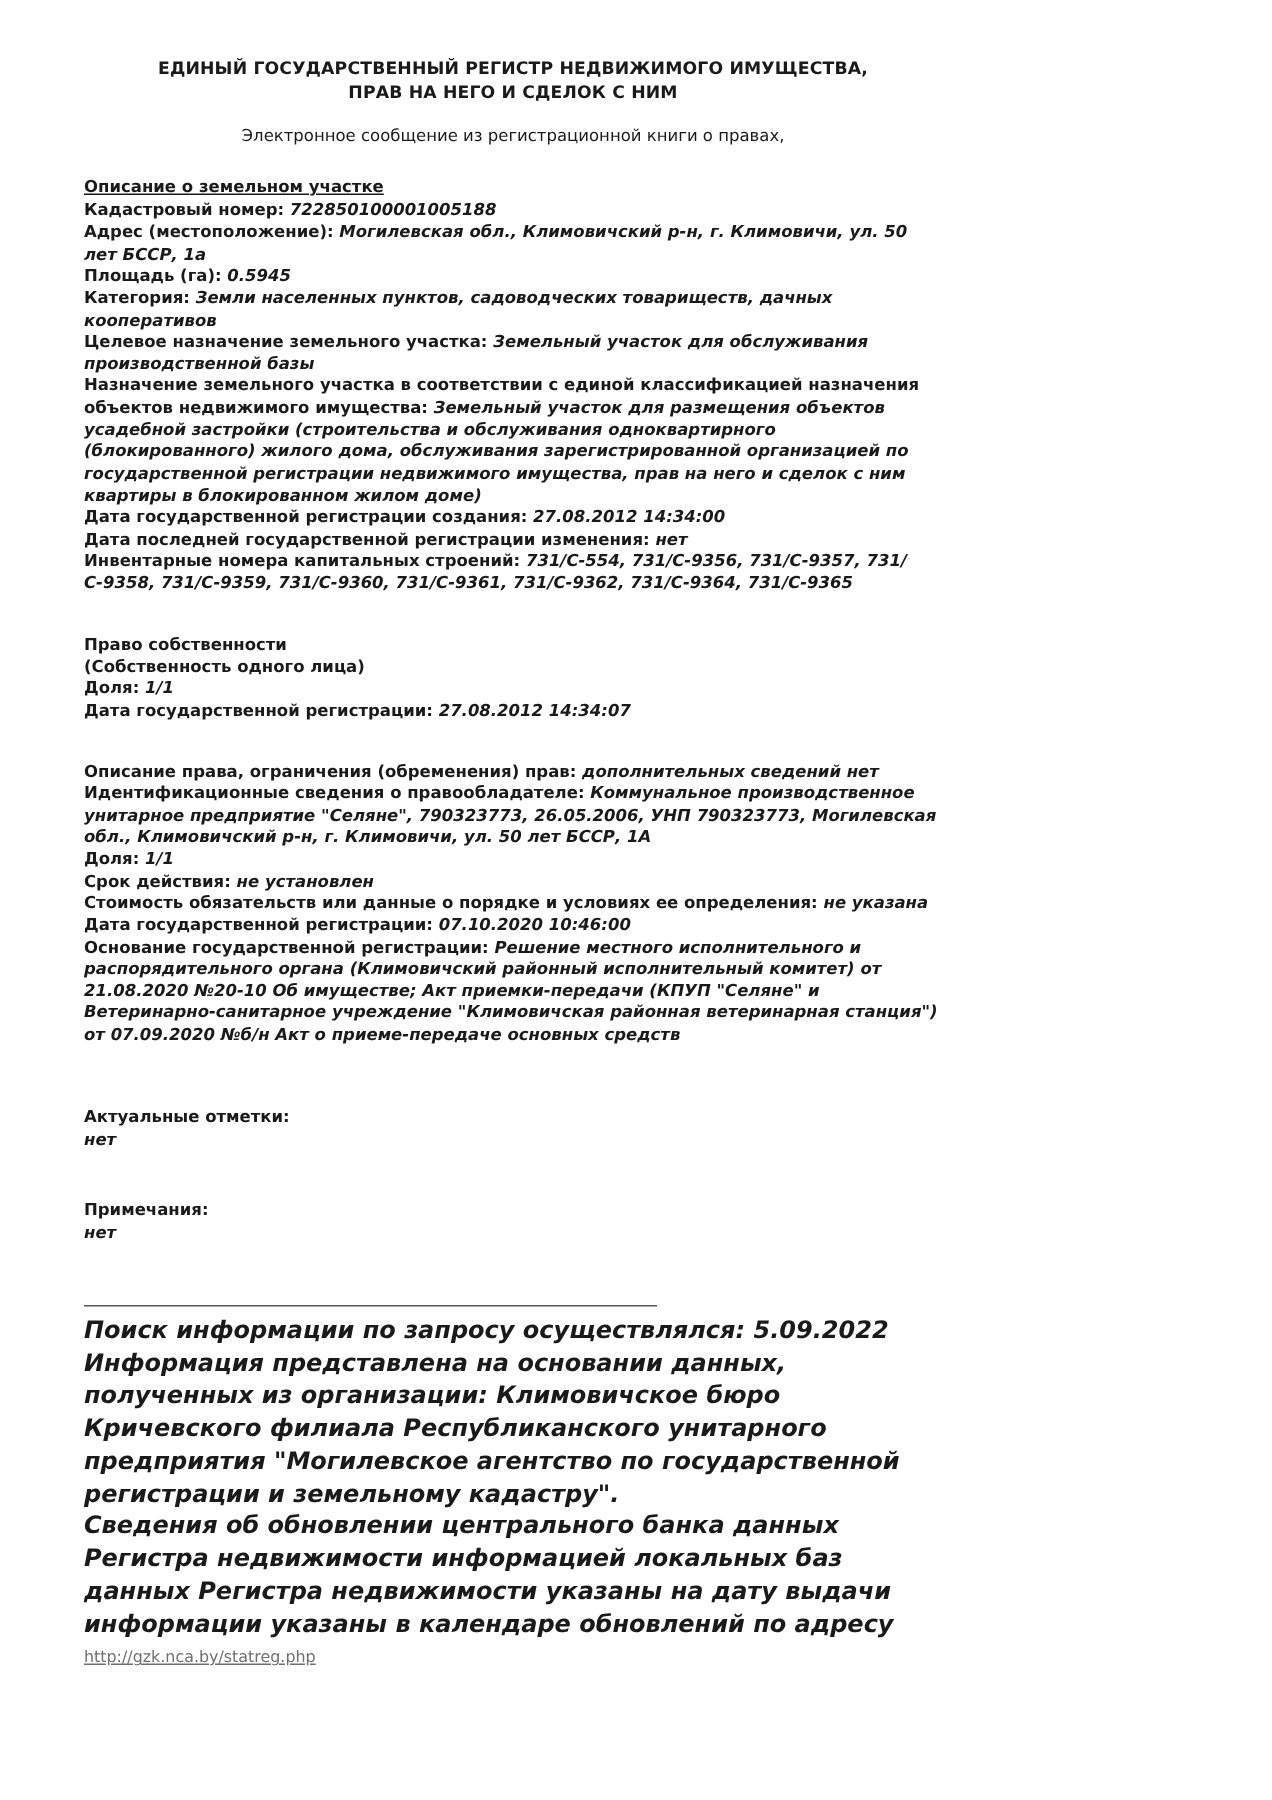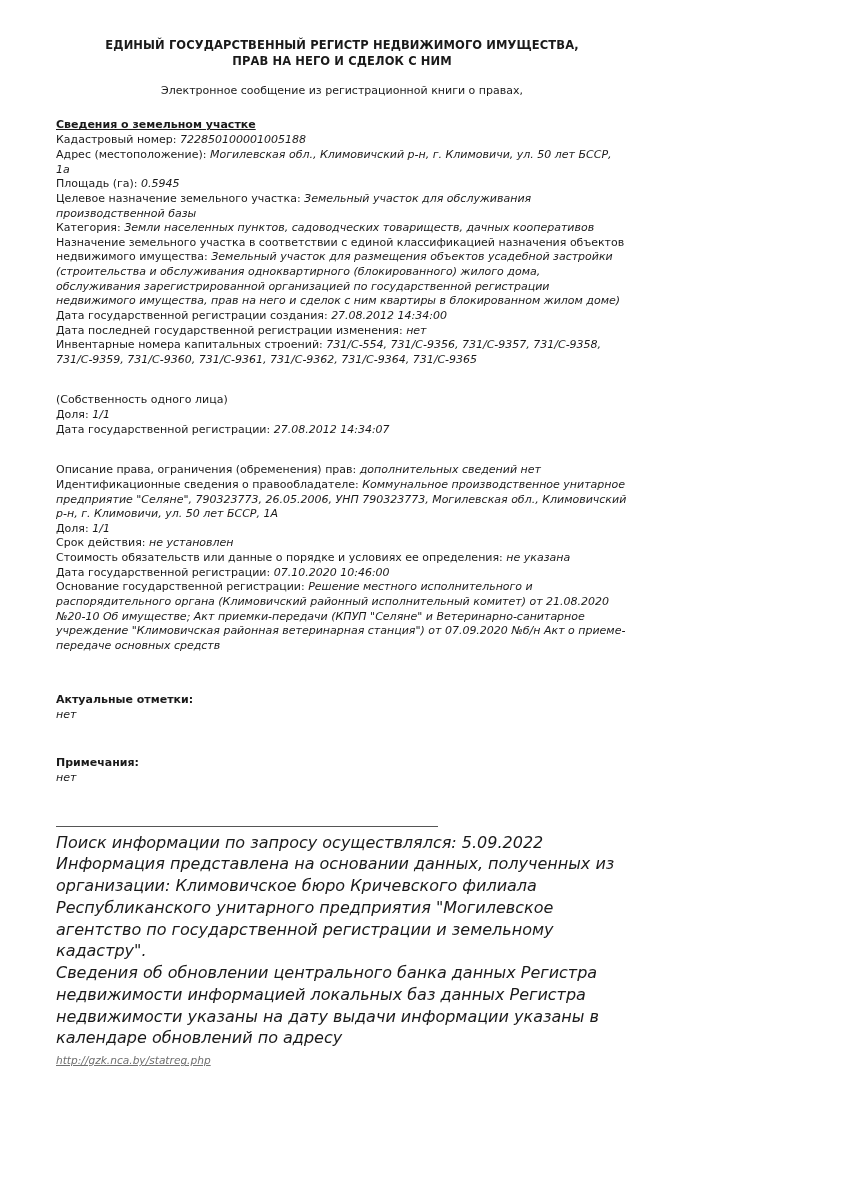--- a/index.html
+++ b/index.html
@@ -47,40 +47,40 @@
     text-decoration: underline;
   }
   .gap-lg { height: 22px; }
   .gap-md { height: 14px; }
   .gap-sm { height: 7px; }
   .line {
     font-size: 11px;
     line-height: 1.33;
     margin: 0;
     word-wrap: break-word;
+    font-weight: bold;
   }
   .lbl { font-style: normal; }
   .val { font-style: italic; }
   .all-italic { font-style: italic; }
   .footer {
     margin-top: 40px;
   }
   .footer-rule {
     border: none;
     border-top: 1px solid #555;
     width: 382px;
     margin: 0 0 5px 0;
   }
   .footer .line {
     font-style: italic;
     font-size: 16px;
     line-height: 1.36;
   }
   .footer-link {
-    font-style: italic;
     font-size: 10.6px;
     color: #6f6f6f;
     text-decoration: underline;
     display: inline-block;
   }
 </style>
 </head>
 <body>
 
 <div class="page">
@@ -88,48 +88,48 @@
   <div class="doc-title">
     <div>ЕДИНЫЙ ГОСУДАРСТВЕННЫЙ РЕГИСТР НЕДВИЖИМОГО ИМУЩЕСТВА,</div>
     <div>ПРАВ НА НЕГО И СДЕЛОК С НИМ</div>
   </div>
 
   <div class="doc-subtitle">
     <div>Электронное сообщение из регистрационной книги о правах,</div>
   </div>
 
   <div class="section">
-    <div class="section-heading underline">Сведения о земельном участке</div>
+    <div class="section-heading underline">Описание о земельном участке</div>
 
     <p class="line">
       <span class="lbl">Кадастровый номер:</span>
       <span class="val">722850100001005188</span>
     </p>
 
     <p class="line">
       <span class="lbl">Адрес (местоположение):</span>
       <span class="val">Могилевская обл., Климовичский р-н, г. Климовичи, ул. 50 лет БССР, 1а</span>
     </p>
 
     <p class="line">
       <span class="lbl">Площадь (га):</span>
       <span class="val">0.5945</span>
     </p>
 
     <p class="line">
+      <span class="lbl">Категория:</span>
+      <span class="val">Земли населенных пунктов, садоводческих товариществ, дачных кооперативов</span>
+    </p>
+
+    <p class="line">
       <span class="lbl">Целевое назначение земельного участка:</span>
       <span class="val">Земельный участок для обслуживания производственной базы</span>
     </p>
 
     <p class="line">
-      <span class="lbl">Категория:</span>
-      <span class="val">Земли населенных пунктов, садоводческих товариществ, дачных кооперативов</span>
-    </p>
-
-    <p class="line">
       <span class="lbl">Назначение земельного участка в соответствии с единой классификацией назначения объектов недвижимого имущества:</span>
       <span class="val">Земельный участок для размещения объектов усадебной застройки (строительства и обслуживания одноквартирного (блокированного) жилого дома, обслуживания зарегистрированной организацией по государственной регистрации недвижимого имущества, прав на него и сделок с ним квартиры в блокированном жилом доме)</span>
     </p>
 
     <p class="line">
       <span class="lbl">Дата государственной регистрации создания:</span>
       <span class="val">27.08.2012 14:34:00</span>
     </p>
 
     <p class="line">
@@ -139,20 +139,21 @@
 
     <p class="line">
       <span class="lbl">Инвентарные номера капитальных строений:</span>
       <span class="val">731/С-554, 731/С-9356, 731/С-9357, 731/С-9358, 731/С-9359, 731/С-9360, 731/С-9361, 731/С-9362, 731/С-9364, 731/С-9365</span>
     </p>
   </div>
 
   <div class="gap-lg"></div>
 
   <div class="section">
+    <div class="section-heading">Право собственности</div>
 
     <p class="line">
       <span class="lbl">(Собственность одного лица)</span>
     </p>
 
 
     <p class="line">
       <span class="lbl">Доля:</span>
       <span class="val">1/1</span>
     </p>

